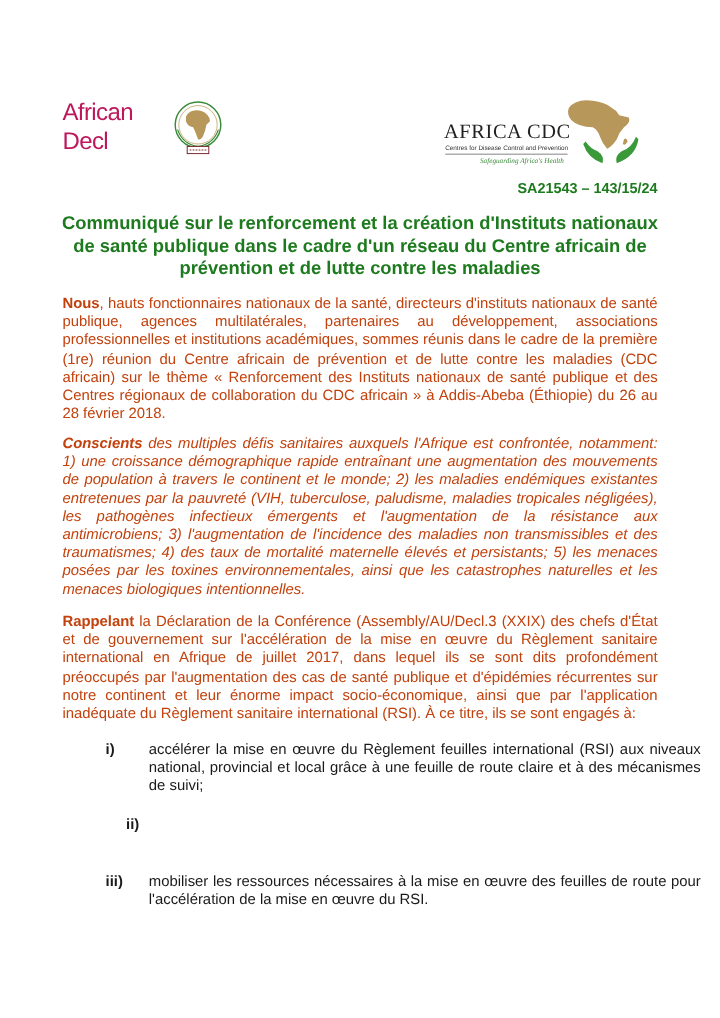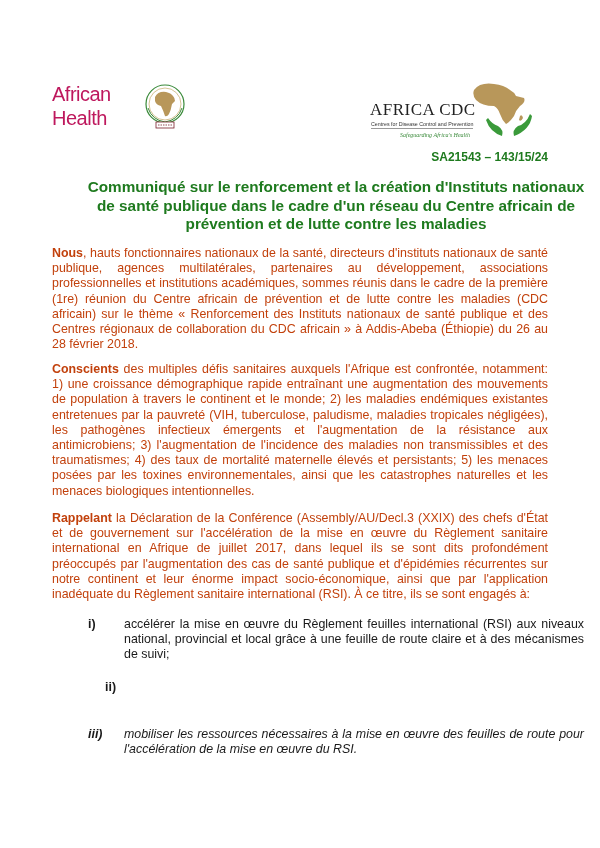--- a/index.html
+++ b/index.html
@@ -19,43 +19,43 @@
                font-size: 17px; letter-spacing: 0.5px; color: #222; white-space: nowrap; }
   .cdc-sub { position: absolute; left: 1px; top: 41px; font-size: 5.3px; color: #333;
              border-bottom: 1px solid #999; padding-bottom: 1px; white-space: nowrap; }
   .cdc-tag { position: absolute; left: 30px; top: 52px; font-family: "Liberation Serif", serif;
              font-style: italic; font-size: 6px; color: #3a8a3a; white-space: nowrap; }
 
   .ref { position: absolute; right: 52px; top: 150px; font-size: 12px; font-weight: bold;
          color: #1e7a1e; }
 
   .title { position: absolute; left: 48px; width: 504px; top: 178px; text-align: center;
-           font-weight: bold; font-size: 15.3px; line-height: 18.5px; color: #1e7a1e; margin-left: 36px; }
+           font-weight: bold; font-size: 15.3px; line-height: 18.5px; color: #1e7a1e; }
 
   .para { position: absolute; left: 52px; width: 496px; text-align: justify;
           font-size: 12.4px; line-height: 15.2px; color: #c2410c; }
   .para b { font-weight: bold; }
   .p1 { top: 246px; }
-  .p2 { top: 362px; }
+  .p2 { top: 362px; font-style: italic; }
   .p3 { top: 511px; }
 
   .list { position: absolute; left: 88px; width: 460px; font-size: 12.4px; line-height: 15.2px; }
   .li { position: relative; padding-left: 36px; text-align: justify; margin-bottom: 0; }
   .li .num { position: absolute; left: 0; top: 0; font-weight: bold; }
   .li1 { position: absolute; top: 617px; left: 0; width: 460px; }
   .li2 { position: absolute; top: 680px; left: 17px; width: 460px; }
-  .li3 { position: absolute; top: 727px; left: 0; width: 460px; font-style: italic; }
+  .li3 { position: absolute; top: 727px; left: 0; width: 460px; }
 </style>
 </head>
 <body>
 
 <div class="au-logo">
   <div class="au-text">
     <span>African</span>
-    <span>Health</span>
+    <span>Decl</span>
   </div>
   <svg class="au-emblem" viewBox="0 0 46 50">
     <circle cx="23" cy="22" r="19" fill="#fff" stroke="#3a8a3a" stroke-width="1.2"></circle>
     <circle cx="23" cy="22" r="16" fill="#fff" stroke="#c9b27a" stroke-width="0.8"></circle>
     <path d="M13 15 Q16 9 24 10 Q29 11 31 14 Q33 16 33 19 L30 22 Q29 28 27 32 Q25 35 23 34 Q21 28 19 24 Q14 23 13 19 Z" fill="#b8975a"></path>
     <path d="M6 26 Q10 38 23 40 Q36 38 40 26" fill="none" stroke="#3a8a3a" stroke-width="1"></path>
     <rect x="14" y="40" width="18" height="6" fill="#fff" stroke="#7a1f2b" stroke-width="0.8"></rect>
     <path d="M16 43 L30 43" stroke="#7a1f2b" stroke-width="0.8" stroke-dasharray="1.5 1"></path>
   </svg>
 </div>

